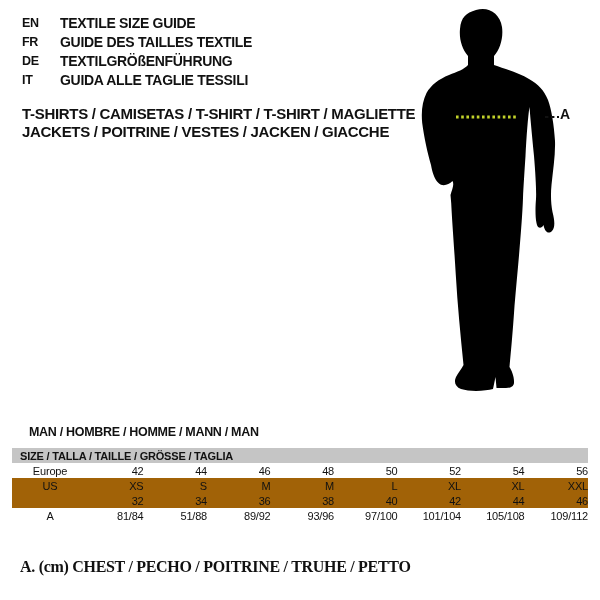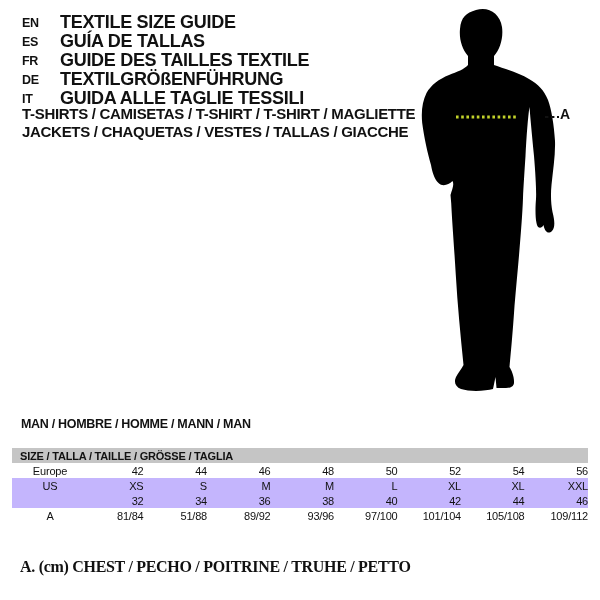--- a/index.html
+++ b/index.html
@@ -5,72 +5,68 @@
   html,body{margin:0;padding:0;background:#fff;}
   .page{
     position:relative;width:600px;height:600px;background:#ffffff;
     font-family:"Liberation Sans","DejaVu Sans",sans-serif;
     color:#111;overflow:hidden;
   }
   
   .lang-list{position:absolute;left:22px;top:13px;}
   .lang-row{display:flex;height:19px;align-items:center;}
   .lang-code{width:38px;font-size:12.5px;font-weight:700;letter-spacing:-0.3px;}
-  .lang-label{font-size:18px;font-weight:700;letter-spacing:-0.3px;white-space:nowrap;}
+  .lang-label{font-size:14px;font-weight:700;letter-spacing:-0.3px;white-space:nowrap;}
   
   .categories{position:absolute;left:22px;top:105px;}
   .cat-line{font-size:15px;font-weight:700;letter-spacing:-0.3px;line-height:18px;white-space:nowrap;}
   
   .figure{position:absolute;left:398px;top:4px;width:180px;height:392px;}
   .figure svg{position:absolute;left:0;top:0;}
   .measure-label{position:absolute;left:162px;top:102px;font-size:14px;font-weight:600;letter-spacing:-0.2px;}
   
-  .section-title{position:absolute;left:21px;top:417px;margin:0;font-size:12.5px;font-weight:700;letter-spacing:-0.3px;}
+  .section-title{position:absolute;left:21px;top:417px;margin:8px;font-size:12.5px;font-weight:700;letter-spacing:-0.3px;}
   
   .size-table{position:absolute;left:12px;top:448px;width:576px;font-size:11px;letter-spacing:-0.2px;}
   .st-header{height:15px;display:flex;align-items:center;background:#c5c5c5;
     font-weight:700;padding-left:8px;box-sizing:border-box;}
   .st-row{height:15px;display:grid;grid-template-columns:68px repeat(8,1fr);align-items:center;}
-  .st-row.shaded{background:#c4b5fd;}
+  .st-row.shaded{background:#a16207;}
   .st-label{padding-left:8px;text-align:center;}
   .st-cell{text-align:right;}
   
   .footnote{position:absolute;left:20px;top:558px;font-size:16px;font-weight:700;letter-spacing:-0.3px;font-family:Liberation Serif, serif;}
 </style>
 </head>
 <body>
 
 <div class="page">
 
   <section class="lang-list">
     <div class="lang-row">
       <span class="lang-code">EN</span>
       <span class="lang-label">TEXTILE SIZE GUIDE</span>
-    </div>
-    <div class="lang-row">
-      <span class="lang-code">ES</span>
-      <span class="lang-label">GUÍA DE TALLAS</span>
     </div>
     <div class="lang-row">
       <span class="lang-code">FR</span>
       <span class="lang-label">GUIDE DES TAILLES TEXTILE</span>
     </div>
     <div class="lang-row">
       <span class="lang-code">DE</span>
       <span class="lang-label">TEXTILGRÖßENFÜHRUNG</span>
     </div>
     <div class="lang-row">
       <span class="lang-code">IT</span>
       <span class="lang-label">GUIDA ALLE TAGLIE TESSILI</span>
     </div>
   </section>
 
   <section class="categories">
     <div class="cat-line">T-SHIRTS / CAMISETAS / T-SHIRT / T-SHIRT / MAGLIETTE</div>
-    <div class="cat-line">JACKETS / CHAQUETAS / VESTES / TALLAS / GIACCHE</div>
+    <div class="cat-line">JACKETS / POITRINE / VESTES / JACKEN / GIACCHE</div>
   </section>
 
   <div class="figure">
     <svg width="180" height="392" viewBox="0 0 180 392">
       <path fill="#000000" d="
         M 78 6
         C 90 2 102 9 104 23
         C 105.5 34 102 45 96 52
         L 96 61
         C 107 65 121 69 131 75

